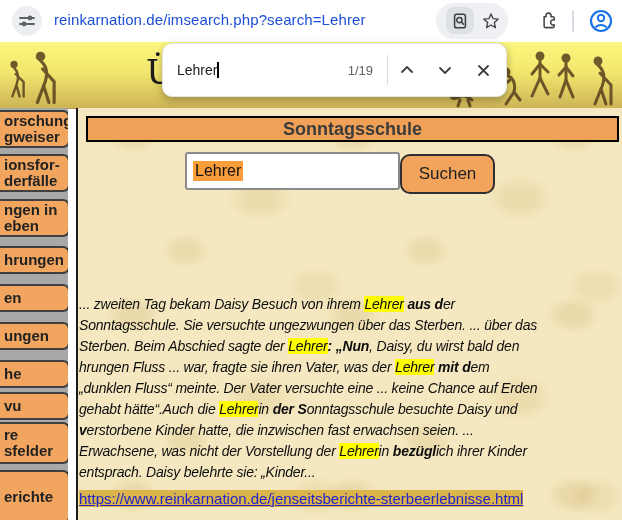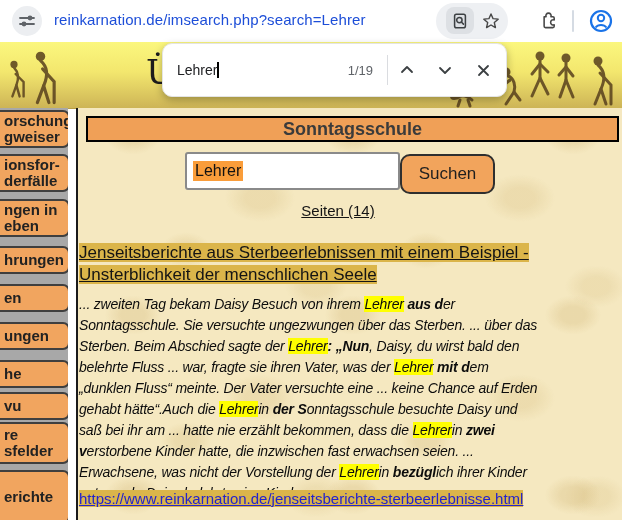--- a/index.html
+++ b/index.html
@@ -219,31 +219,25 @@
       <span>erichte</span>
     </div>
   </div>
 
 <div class="content">
   <div class="result-header">Sonntagsschule</div>
   <div class="search-box">
       <span class="activematch">Lehrer</span>
     </div>
   <div class="suchen-btn">Suchen</div>
-  <div class="pages-link">Seiten (14)</div>
-  <a class="result-title" id="result-title">
-      <div><span class="goldhl">Jenseitsberichte aus Sterbeerlebnissen mit einem Beispiel -</span></div>
-      <div><span class="goldhl">Unsterblichkeit der menschlichen Seele</span></div>
-    </a>
   <div class="snippet" id="snippet">
       <div class="snip-line"><span>... zweiten Tag bekam Daisy Besuch von ihrem </span><span class="hl">Lehrer</span><span> </span><span class="b">aus d</span><span>er</span></div>
       <div class="snip-line"><span>Sonntagsschule. Sie versuchte ungezwungen über das Sterben. ... über das</span></div>
       <div class="snip-line"><span>Sterben. Beim Abschied sagte der </span><span class="hl">Lehrer</span><span class="b">: „Nun</span><span>, Daisy, du wirst bald den</span></div>
-      <div class="snip-line"><span>belehrte Fluss ... war, fragte sie ihren Vater, was der </span><span class="hl">Lehrer</span><span> </span><span class="b">mit d</span><span>em</span></div>
+      <div class="snip-line"><span>hrungen Fluss ... war, fragte sie ihren Vater, was der </span><span class="hl">Lehrer</span><span> </span><span class="b">mit d</span><span>em</span></div>
       <div class="snip-line"><span>„dunklen Fluss“ meinte. Der Vater versuchte eine ... keine Chance auf Erden</span></div>
       <div class="snip-line"><span>gehabt hätte“.Auch die </span><span class="hl">Lehrer</span><span>in </span><span class="b">der S</span><span>onntagsschule besuchte Daisy und</span></div>
-      <div class="snip-line"><span>saß bei ihr am ... hatte nie erzählt bekommen, dass die </span><span class="hl">Lehrer</span><span>in </span><span class="b">zwei</span></div>
       <div class="snip-line"><span class="b">v</span><span>erstorbene Kinder hatte, die inzwischen fast erwachsen seien. ...</span></div>
       <div class="snip-line"><span>Erwachsene, was nicht der Vorstellung der </span><span class="hl">Lehrer</span><span>in </span><span class="b">bezügl</span><span>ich ihrer Kinder</span></div>
       <div class="snip-line"><span>entsprach. Daisy belehrte sie: „Kinder...</span></div>
     </div>
   <div class="result-url"><span>https://www.reinkarnation.de/jenseitsberichte-sterbeerlebnisse.html</span></div>
 </div>
 
 </body></html>

